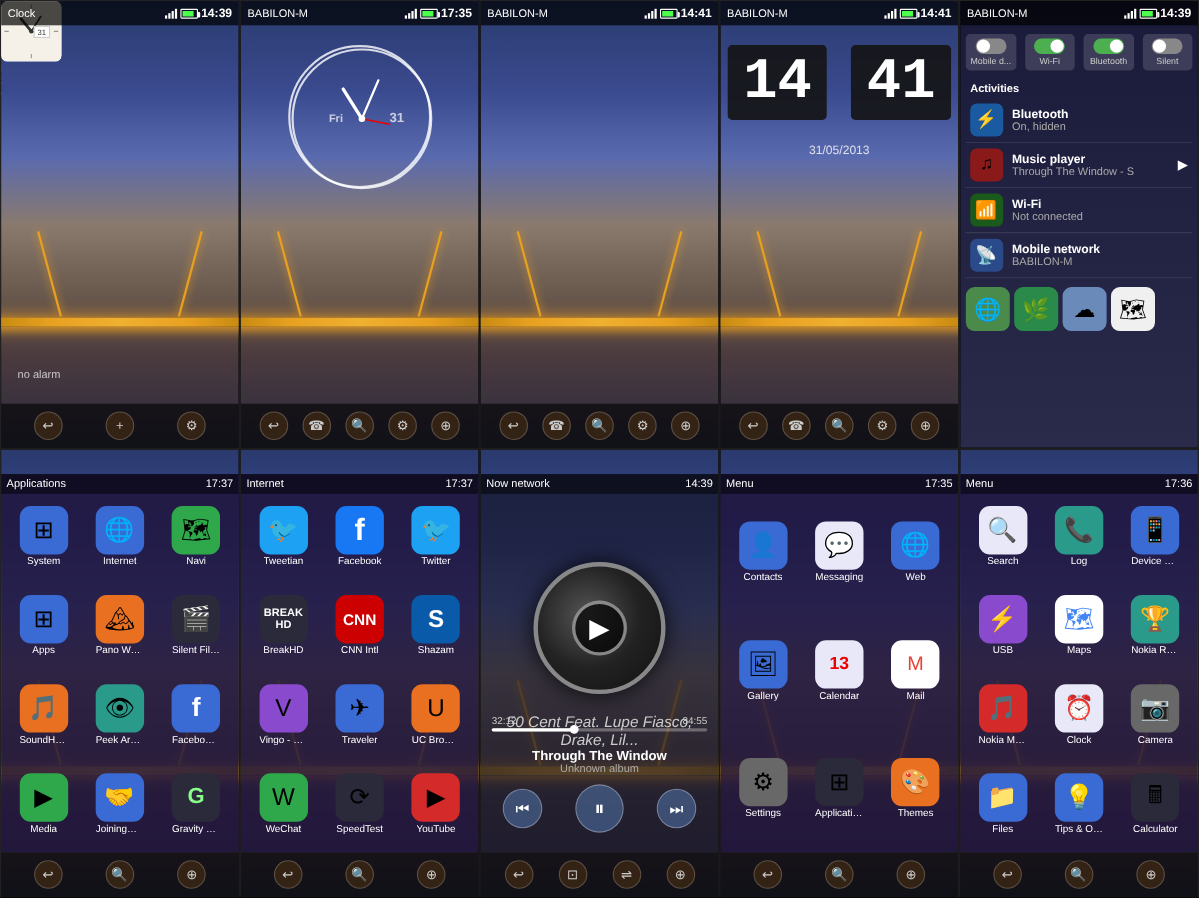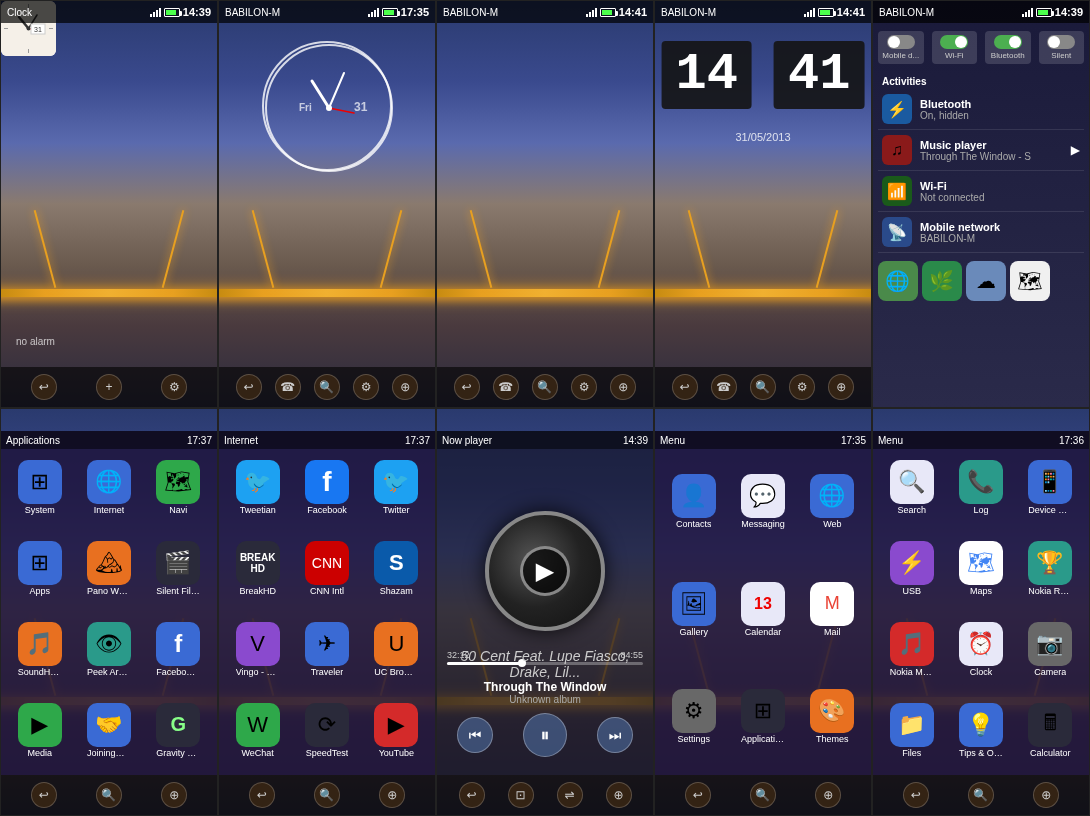--- a/index.html
+++ b/index.html
@@ -874,21 +874,21 @@
       </div>
       <div class="app-item">
         <div class="app-icon-box ic-twitter">🐦</div>
         <span class="app-label">Twitter</span>
       </div>
       <div class="app-item">
         <div class="app-icon-box ic-dark" style="font-size:10px;color:#fff;font-weight:bold;text-align:center;padding:2px">BREAK HD</div>
         <span class="app-label">BreakHD</span>
       </div>
       <div class="app-item">
-        <div class="app-icon-box ic-cnn" style="font-weight:normal;color:#fff;font-size:14px">CNN</div>
+        <div class="app-icon-box ic-cnn" style="font-weight:bold;color:#fff;font-size:14px">CNN</div>
         <span class="app-label">CNN Intl</span>
       </div>
       <div class="app-item">
         <div class="app-icon-box ic-shazam" style="font-weight:bold;color:#fff;font-size:22px">S</div>
         <span class="app-label">Shazam</span>
       </div>
       <div class="app-item">
         <div class="app-icon-box ic-purple">V</div>
         <span class="app-label">Vingo - Voice</span>
       </div>
@@ -923,21 +923,21 @@
   <div class="panel">
     <div class="bg-bridge">
       <div class="bridge-structure">
         <div class="bridge-road"></div>
         <div class="bridge-cable-left"></div>
         <div class="bridge-cable-right"></div>
       </div>
     </div>
     <div class="app-panel-bg" style="background:rgba(20,20,40,0.7)"></div>
     <div class="section-header">
-      <span>Now player</span>
+      <span>Now network</span>
       <span style="margin-left:auto">14:39</span>
     </div>
 
     <div class="now-playing-album">
       <div class="album-art">
         <div class="play-btn-large">▶</div>
       </div>
     </div>
 
     <div class="progress-bar-container">

